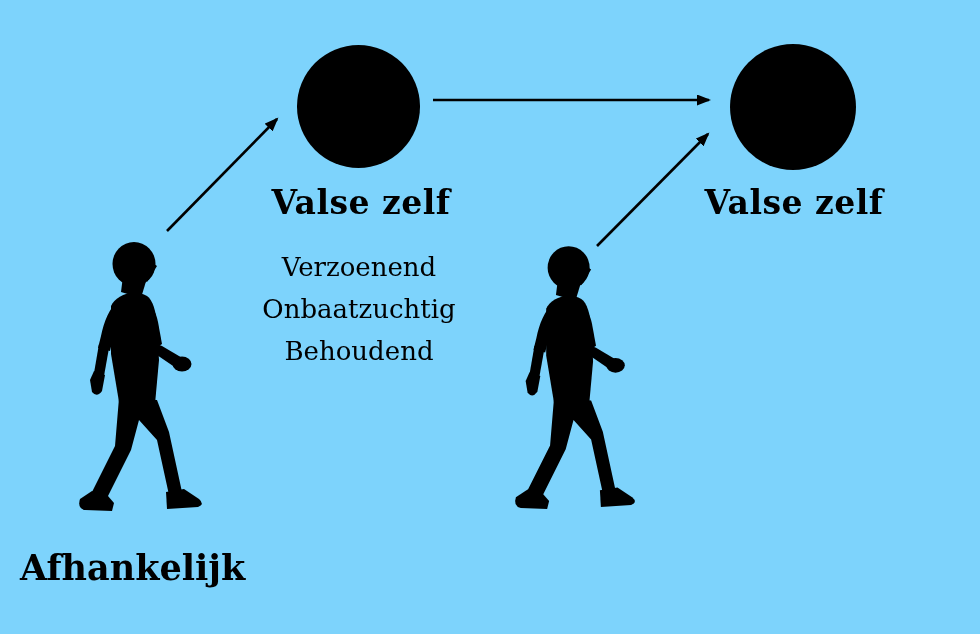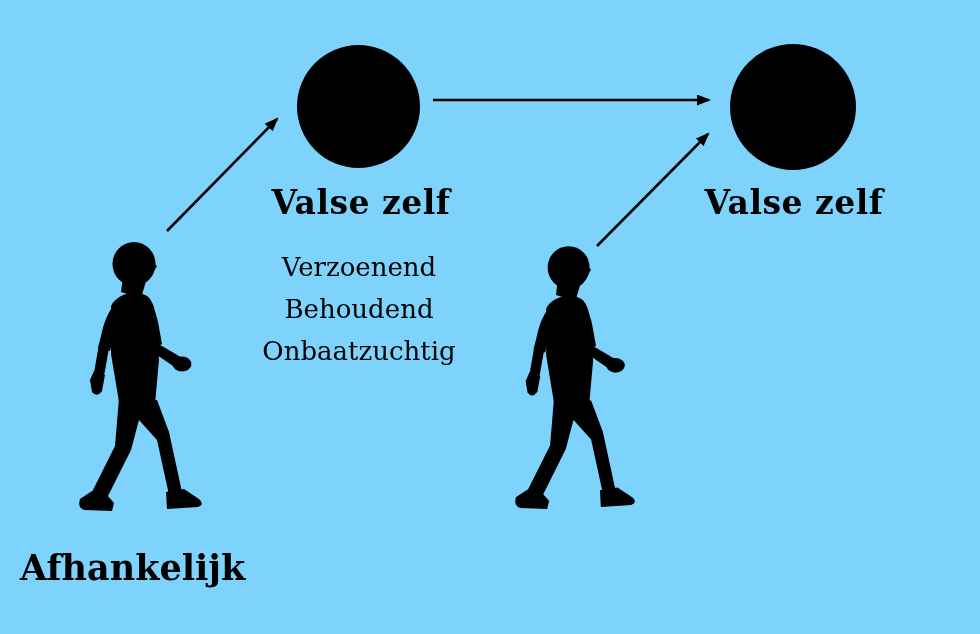--- a/index.html
+++ b/index.html
@@ -109,22 +109,22 @@
     <use href="#walker"></use>
   </svg>
   <svg id="right-person" class="person" viewBox="0 0 130 272">
     <use href="#walker"></use>
   </svg>
 
   <div id="left-false-self" class="label false-self">Valse zelf</div>
 
   <div id="left-traits" class="traits">
     <div>Verzoenend</div>
+    <div>Onbaatzuchtig</div>
     <div>Behoudend</div>
-    <div>Onbaatzuchtig</div>
   </div>
 
   <div id="left-person-label" class="label person-label">Afhankelijk</div>
 
   <div id="right-false-self" class="label false-self">Valse zelf</div>
 
 
 
 </div>
 

